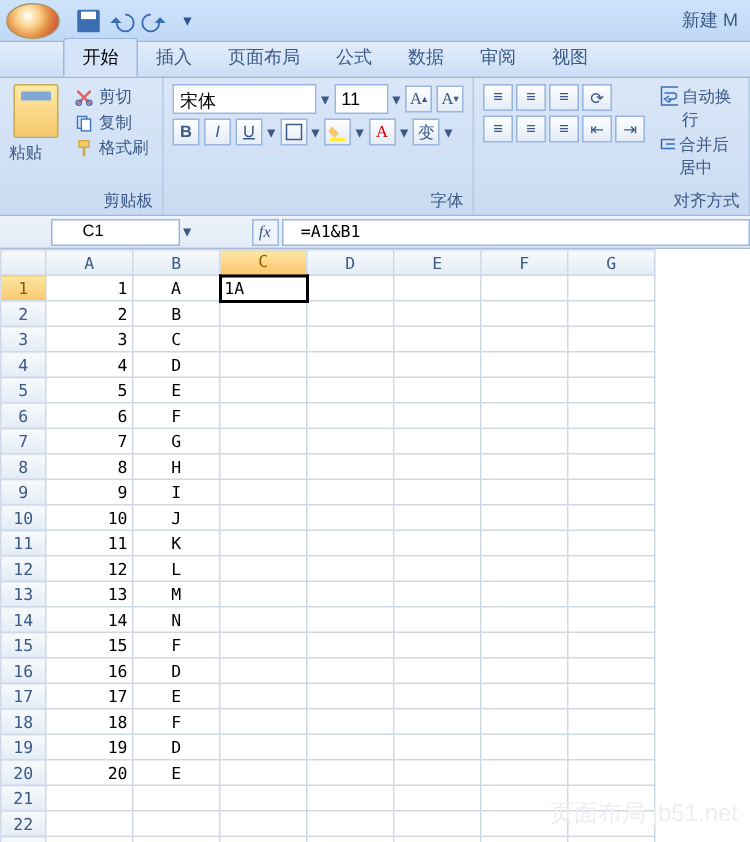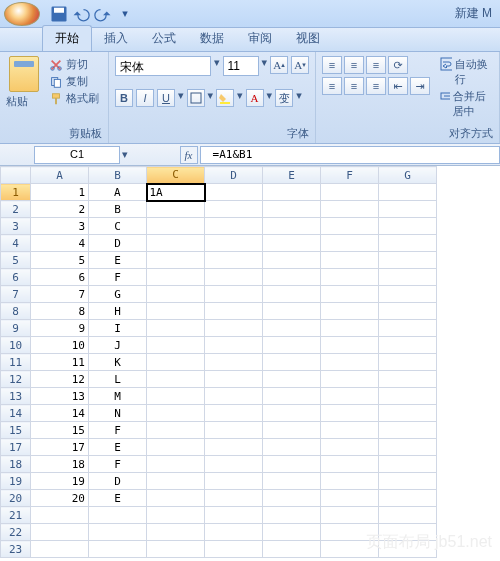--- a/index.html
+++ b/index.html
@@ -12,30 +12,30 @@
 .tab{padding:4px 12px;color:#3b5a86;font-size:12px;cursor:pointer}
 .tab.active{background:#d5e4f8;border:1px solid #9ab6dd;border-bottom:none;border-radius:3px 3px 0 0;color:#000000}
 .ribbon{height:92px;background:linear-gradient(#dbe7f8,#c9dbf2);display:flex;border-bottom:1px solid #9ab6dd}
 .group{border-right:1px solid #b4c9e4;padding:4px 6px 2px;display:flex;flex-direction:column;justify-content:space-between}
 .glabel{text-align:right;color:#3b5a86;font-size:11px;padding-top:2px}
 .paste-big{width:36px;text-align:left;color:#3b5a86}
 .paste-ico{width:30px;height:36px;margin:0 auto 2px;background:linear-gradient(#fce9a8,#f7c96b);border:1px solid #c9a94e;border-radius:2px;position:relative}
 .paste-ico:before{content:"";position:absolute;top:4px;left:4px;right:4px;height:6px;background:#7da7d9;border-radius:1px}
 .minibtn{display:flex;align-items:center;gap:3px;color:#3b5a86;padding:1px 3px;font-size:11px}
 .minibtn svg{width:14px;height:14px}
-.fontrow{display:flex;align-items:flex-start;gap:3px;margin-bottom:13px}
+.fontrow{display:flex;align-items:center;gap:3px;margin-bottom:3px}
 .fontname{width:96px;height:20px;background:#fff;border:1px solid #9ab6dd;padding:2px 4px;font-size:12px}
 .fontsize{width:36px;height:20px;background:#fff;border:1px solid #9ab6dd;padding:2px 4px;font-size:12px;text-align:left}
 .sq{width:18px;height:18px;border:1px solid #9ab6dd;background:linear-gradient(#fefefe,#e4ecf7);display:flex;align-items:center;justify-content:center;font-size:11px;color:#3b5a86}
 .alignrow{display:flex;gap:2px;margin-bottom:3px}
 .alignrow .sq{width:20px;height:18px}
 .alabel{display:flex;gap:3px;color:#3b5a86;font-size:11px;padding:1px 2px}
 .namebox-row{height:22px;background:linear-gradient(#eef3fa,#e2ebf7);display:flex;align-items:center;border-bottom:1px solid #a6bcd9}
-.namebox{width:86px;height:18px;background:#fff;border:1px solid #9ab6dd;margin-left:34px;padding:1px 20px;font-size:11px;text-align:center}
-.fx-btn{width:18px;height:18px;border:1px solid #9ab6dd;background:#eef3fa;margin-left:52px;font-style:italic;font-family:serif;text-align:center;color:#3b5a86;line-height:16px}
+.namebox{width:86px;height:18px;background:#fff;border:1px solid #9ab6dd;margin-left:34px;padding:1px 20px;font-size:11px;}
+.fx-btn{width:18px;height:18px;border:1px solid #9ab6dd;background:#eef3fa;margin-left:40px;font-style:italic;font-family:serif;text-align:center;color:#3b5a86;line-height:16px}
 .formula{flex:1;height:18px;background:#fff;border:1px solid #9ab6dd;margin-left:2px;padding:1px 12px;font-size:11px;font-family:SimSun,monospace}
 .sheet{position:relative}
 table{border-collapse:collapse;table-layout:fixed}
 th,td{border:1px solid #d0d7e5;height:17px;font-size:11px;font-family:SimSun,monospace;padding:0 3px;background:#fff;text-align:center}
 th{background:linear-gradient(#f7fafc,#e4ecf7);color:#3b5a86;font-weight:normal}
 .rowh{width:30px;text-align:center}
 .colh{width:58px}
 th.active{background:linear-gradient(#fde7a1,#f9c66d);color:#8a5a00}
 td.selcell{border:2px solid #000!important;text-align:left;padding-left:2px}
 .corner{width:30px;background:linear-gradient(#f7fafc,#e4ecf7)}
@@ -62,20 +62,21 @@
         <path d="M6 4a5 5 0 1 0 5 5h3l-3-3-3 3h2a4 4 0 1 1-4-4z" fill="#3b6db3"></path>
       </svg>
     </div>
   <div class="qat-btn">▾</div>
   <div class="titletext">新建 M</div>
 </div>
 
 <div class="tabs">
     <div class="tab active">开始</div>
     <div class="tab">插入</div>
+    <div class="tab">页面布局</div>
     <div class="tab">公式</div>
     <div class="tab">数据</div>
     <div class="tab">审阅</div>
     <div class="tab">视图</div>
   </div>
 
 <div class="ribbon">
   <div class="group" style="min-width:98px">
     <div style="display:flex;gap:4px">
       <div class="paste-big">
@@ -359,20 +360,30 @@
           <th class="rowh">15</th>
           <td style="text-align: right;">15</td>
           <td>F</td>
           <td></td>
           <td></td>
           <td></td>
           <td></td>
           <td></td>
         </tr>
         <tr>
+          <th class="rowh">16</th>
+          <td style="text-align: right;">16</td>
+          <td>D</td>
+          <td></td>
+          <td></td>
+          <td></td>
+          <td></td>
+          <td></td>
+        </tr>
+        <tr>
           <th class="rowh">17</th>
           <td style="text-align: right;">17</td>
           <td>E</td>
           <td></td>
           <td></td>
           <td></td>
           <td></td>
           <td></td>
         </tr>
         <tr>

